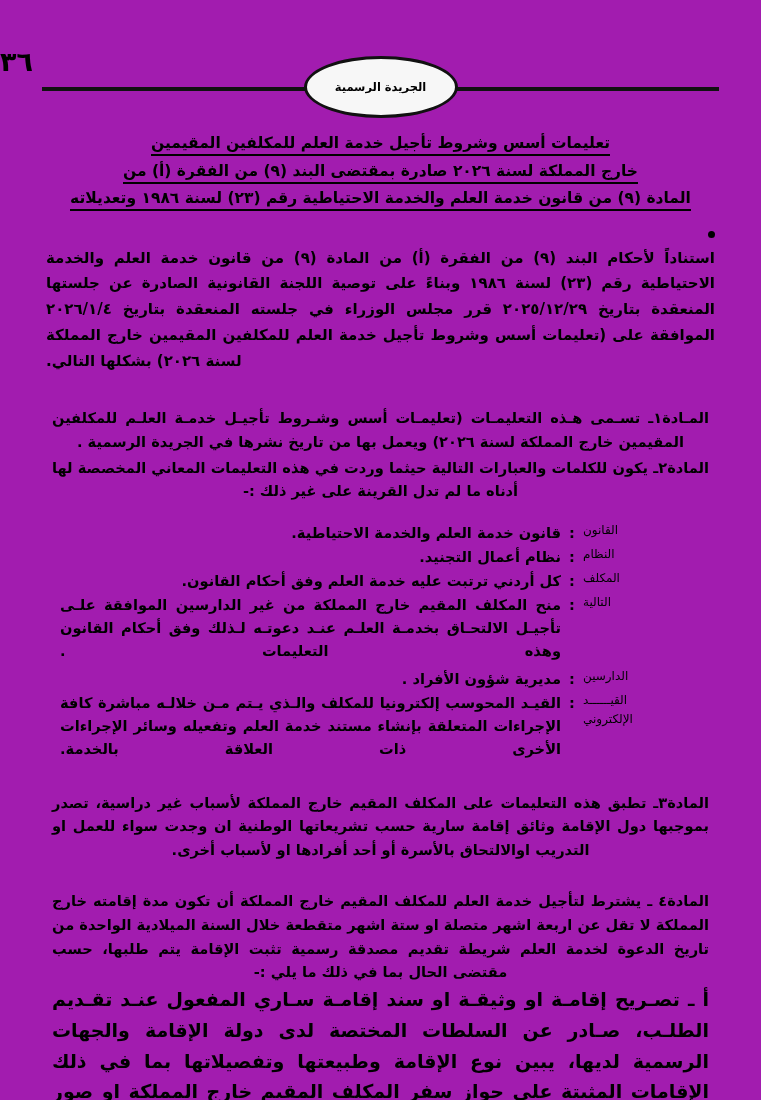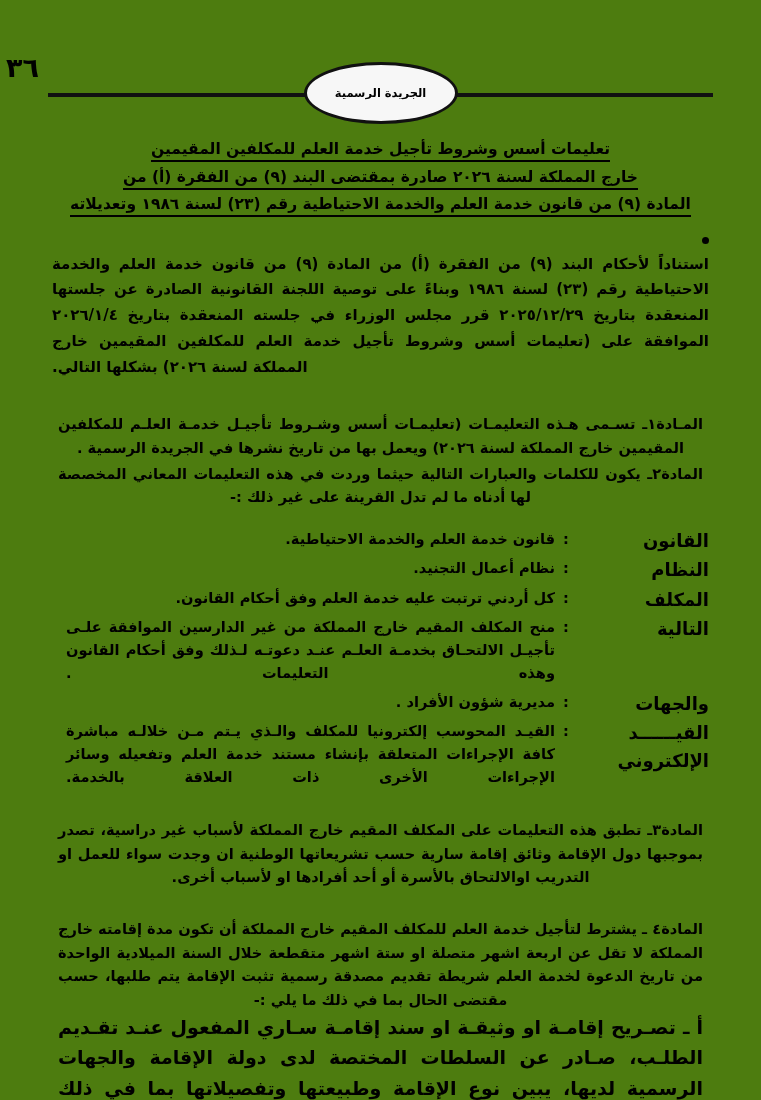--- a/index.html
+++ b/index.html
@@ -14,22 +14,22 @@
     font-family: "DejaVu Sans", "Liberation Sans", sans-serif;
     color: #000;
     overflow: hidden;
     position: relative;
   }
   .page {
     position: relative;
     width: 761px;
     height: 1100px;
     box-sizing: border-box;
-    padding: 6px;
-    background: #4d7c0f;
+    padding: 0;
+    background: #a21caf;
   }
 
   
   .header {
     position: relative;
     height: 118px;
   }
   .page-number {
     position: absolute;
     top: 48px;
@@ -147,23 +147,23 @@
     border-collapse: collapse;
   }
   .def-row {
     display: flex;
     flex-direction: row;
     align-items: flex-start;
     margin-bottom: 1px;
   }
   .def-term {
     flex: 0 0 132px;
-    text-align: right;
-    font-size: 18px;
-    font-weight: bold;
+    text-align: left;
+    font-size: 12px;
+    font-weight: normal;
     line-height: 1.58;
     white-space: pre;
   }
   .def-colon {
     flex: 0 0 22px;
     text-align: center;
     font-size: 14.6px;
     font-weight: bold;
     line-height: 1.58;
   }
@@ -256,21 +256,21 @@
 
       <div class="def-row">
         <div class="def-term">التالية</div>
         <div class="def-colon">:</div>
         <div class="def-desc justify-full">منح المكلف المقيم خارج المملكة من غير الدارسين الموافقة علـى تأجيـل الالتحـاق بخدمـة العلـم عنـد دعوتـه لـذلك وفق أحكام  القانون وهذه التعليمات .</div>
       </div>
 
       <div class="def-gap"></div>
 
       <div class="def-row">
-        <div class="def-term">والجهات</div>
+        <div class="def-term">الدارسين</div>
         <div class="def-colon">:</div>
         <div class="def-desc">مديرية شؤون الأفراد .</div>
       </div>
 
       <div class="def-row">
         <div class="def-term">القيــــــد
 الإلكتروني</div>
         <div class="def-colon">:</div>
         <div class="def-desc justify-full">القيـد المحوسب إلكترونيا للمكلف والـذي يـتم مـن خلالـه مباشرة كافة الإجراءات المتعلقة بإنشاء مستند خدمة العلم وتفعيله وسائر الإجراءات الأخرى ذات العلاقة بالخدمة.</div>
       </div>

